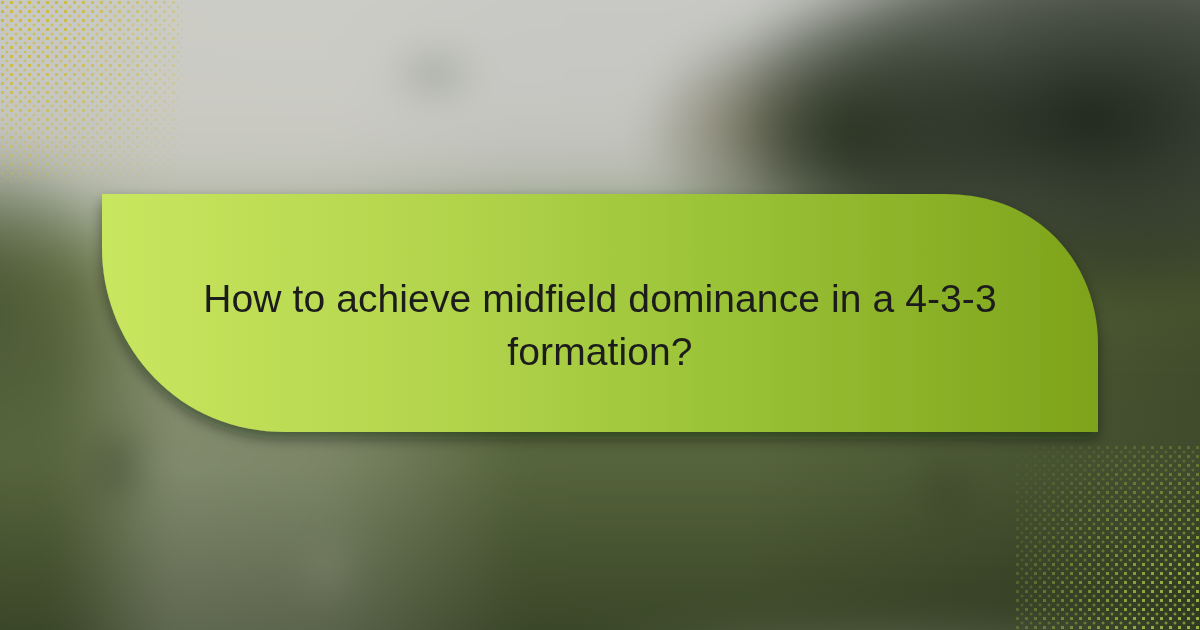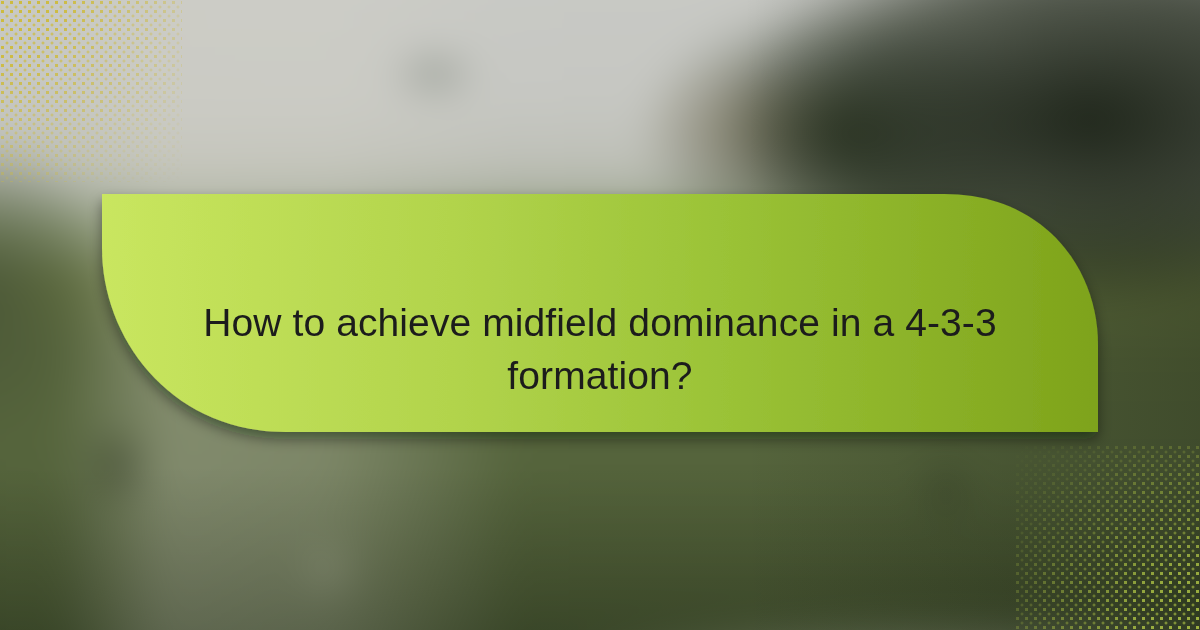--- a/index.html
+++ b/index.html
@@ -135,21 +135,20 @@
     position: absolute;
     left: 150px;
     top: 272px;
     width: 900px;
     text-align: center;
     font-size: 39px;
     line-height: 53px;
     color: #1c1c1c;
     letter-spacing: 0.1px;
     font-weight: 400;
-    margin-top: 24px;
   }
 </style>
 </head>
 <body>
 
 <div class="stage">
 
   <div class="photo"></div>
   <div class="vignette"></div>
 

